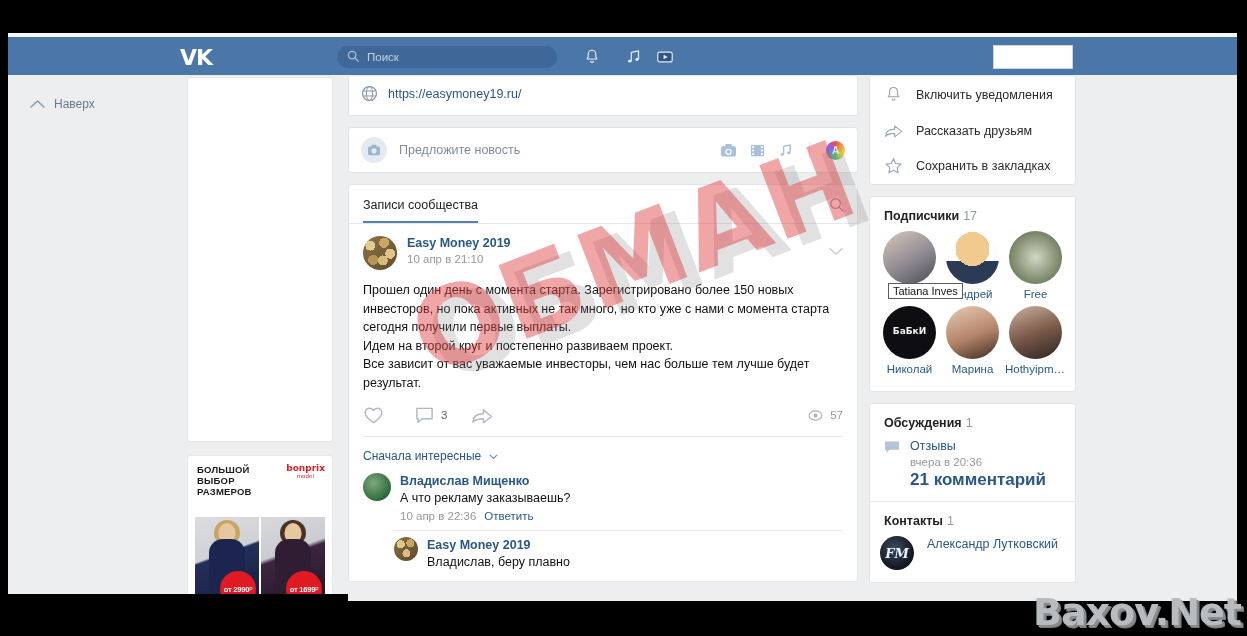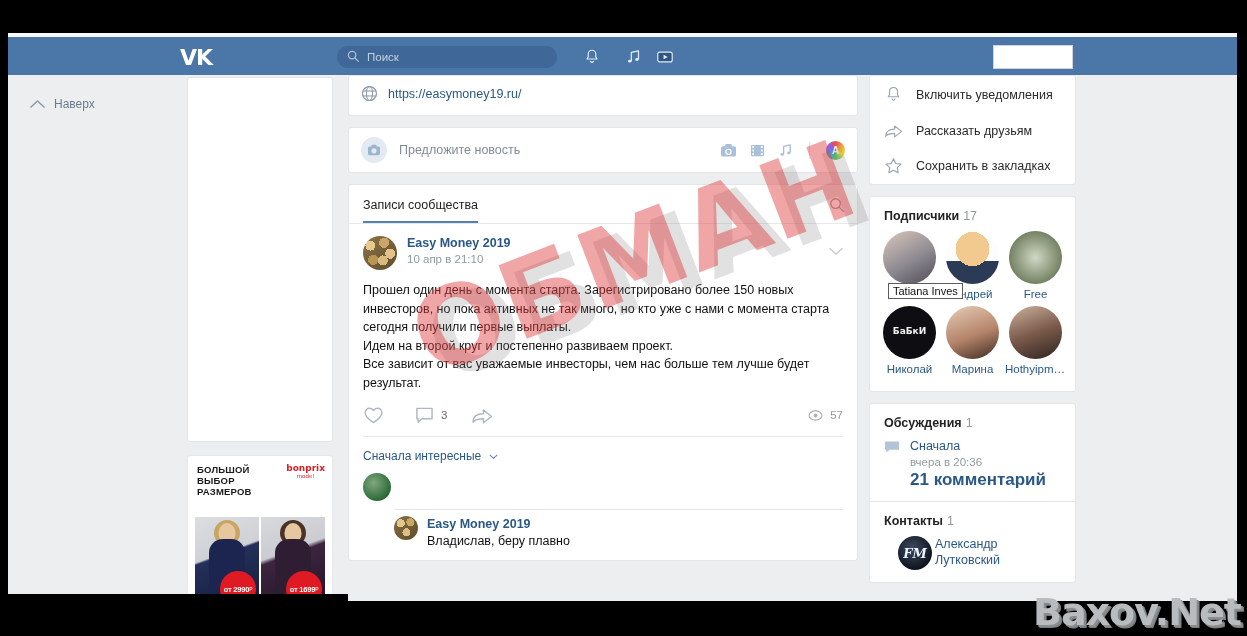--- a/index.html
+++ b/index.html
@@ -212,21 +212,21 @@
     background: #fff; border: 1px solid #5b5b5b;
     font-size: 11px; color: #111; padding: 1px 4px; white-space: nowrap; z-index: 30;
   }
 
   .disc-row { padding: 4px 14px 11px 14px; display: flex; gap: 10px; }
   .disc-body .t { font-size: 12.5px; color: #2a5885; cursor: pointer; line-height: 16px; }
   .disc-body .d { font-size: 11.5px; color: #939a9f; margin-top: 2px; }
   .disc-body .c { font-size: 17px; color: #2a5885; font-weight: bold; margin-top: 2px; cursor: pointer; }
   .rsep { height: 1px; background: #e7e8ec; margin: 0 0 0 0; }
 
-  .contact-row { padding: 4px 14px 12px 28px; display: flex; gap: 3px; align-items: flex-start; }
+  .contact-row { padding: 4px 14px 12px 10px; display: flex; gap: 13px; align-items: flex-start; }
   .contact-av {
     width: 34px; height: 34px; border-radius: 50%; flex: 0 0 34px;
     background: radial-gradient(circle at 42% 36%, #3e4a5e, #10151f 70%);
     display: flex; align-items: center; justify-content: center;
     color: #eaf2ff; font-size: 13px; font-weight: bold; font-style: italic;
     font-family: "DejaVu Serif", serif;
   }
   .contact-name { font-size: 12.5px; color: #2a5885; cursor: pointer; line-height: 16px; }
 
   
@@ -443,20 +443,27 @@
         <div class="cmt-sort">
           <span>Сначала интересные</span>
           <svg width="9" height="6" viewBox="0 0 10 7" style="margin-left:4px">
             <path d="M1 1.3L5 5.2L9 1.3" fill="none" stroke="#6d8db5" stroke-width="1.3" stroke-linecap="round"></path>
           </svg>
         </div>
 
         <div class="comments">
           <div class="cmt">
             <div class="cmt-av green"></div>
+            <div>
+              <div class="cmt-name">Владислав Мищенко</div>
+              <div class="cmt-text">А что рекламу заказываешь?</div>
+              <div class="cmt-meta">
+                <span>10 апр в 22:36</span><a>Ответить</a>
+              </div>
+            </div>
           </div>
 
           <div class="cmt-divider"></div>
 
           <div class="cmt reply">
             <div class="cmt-av coins small"></div>
             <div>
               <div class="cmt-name">Easy Money 2019</div>
               <div class="cmt-text">Владислав, беру плавно</div>
             </div>
@@ -524,21 +531,21 @@
 
       <div class="rcard">
         <div class="rhead">
           <span>Обсуждения</span><span class="cnt">1</span>
         </div>
         <div class="disc-row">
           <svg width="16" height="14" viewBox="0 0 17 15" style="margin-top:2px">
             <path d="M1 1.5h15v9H6l-3.6 3v-3H1z" fill="#b3c4d8"></path>
           </svg>
           <div class="disc-body">
-            <div class="t">Сначала</div>
+            <div class="t">Отзывы</div>
             <div class="d">вчера в 20:36</div>
             <div class="c">21 комментарий</div>
           </div>
         </div>
         <div class="rsep"></div>
         <div class="rhead">
           <span>Контакты</span><span class="cnt">1</span>
         </div>
         <div class="contact-row">
           <div class="contact-av">FM</div>

